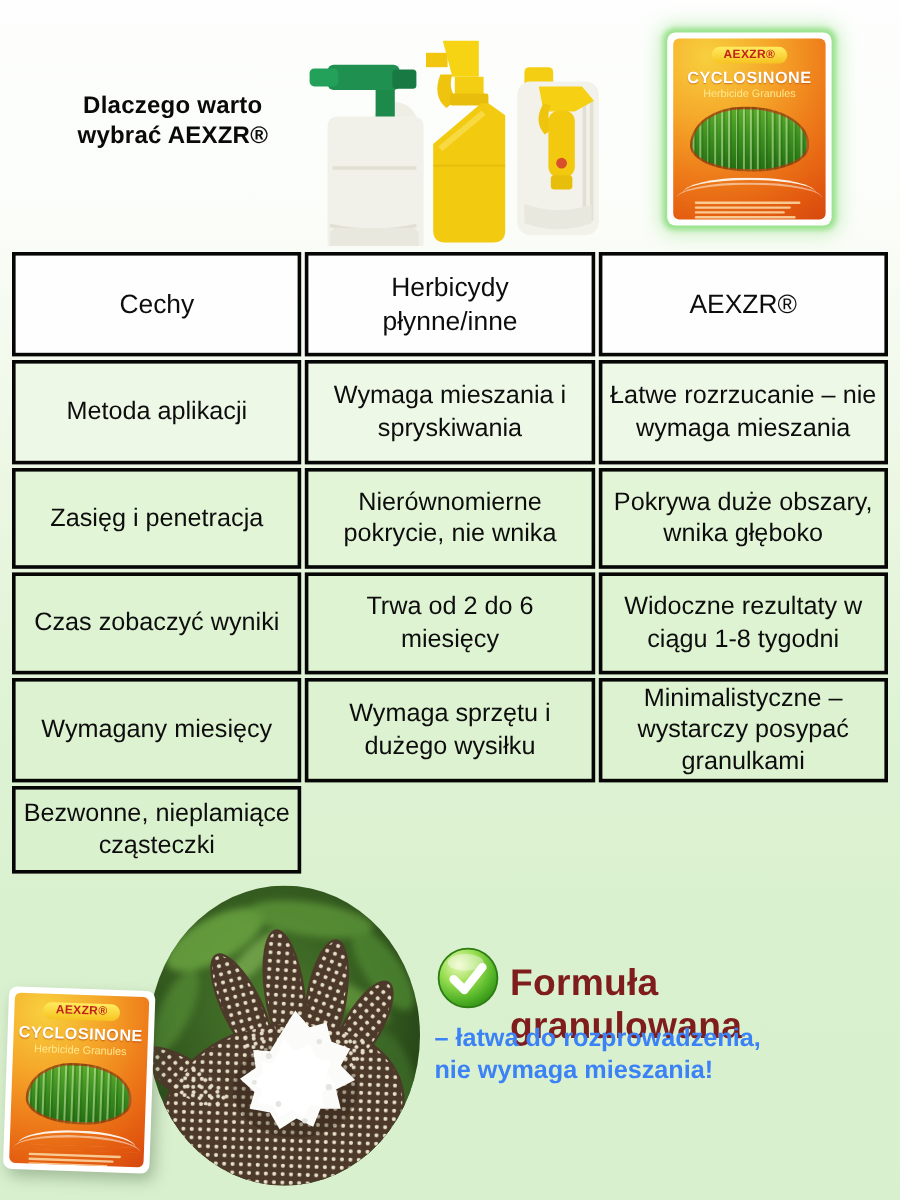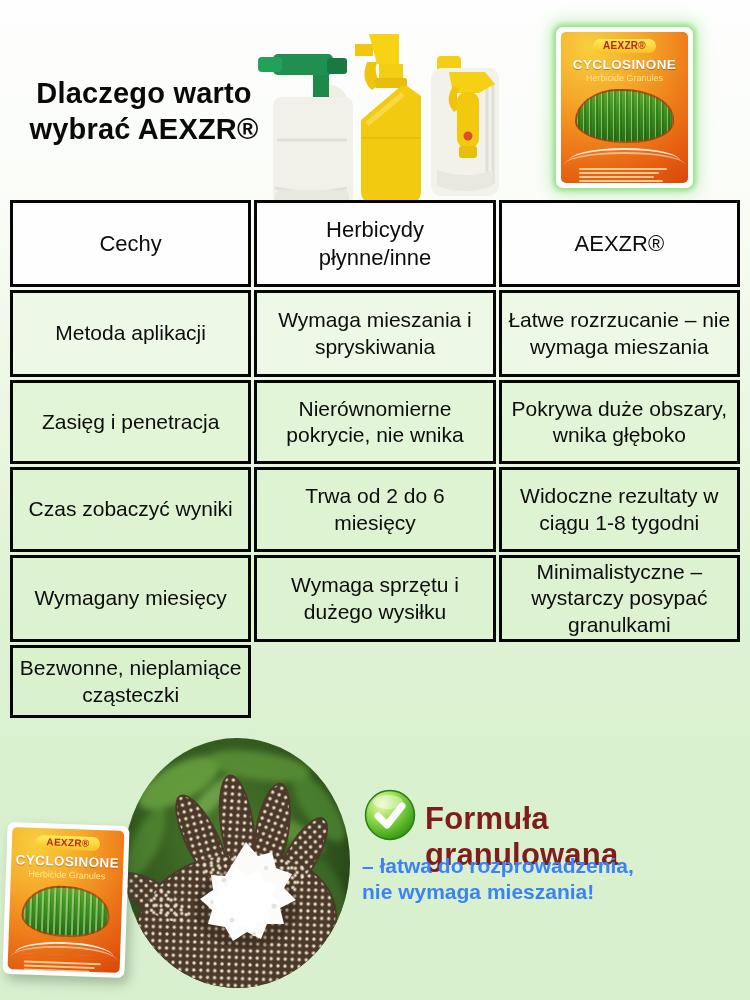--- a/index.html
+++ b/index.html
@@ -6,21 +6,21 @@
   body{
     font-family:"Liberation Sans","DejaVu Sans",sans-serif;
     background:linear-gradient(180deg,#fdfefd 0%,#fbfdf9 18%,#ecf7e3 40%,#dff3d5 58%,#daf1cf 75%,#d9f0cf 100%);
     position:relative;color:#0e0e0e;
   }
   .page{position:absolute;inset:0;width:750px;height:1000px;}
 
   
   .headline{
     position:absolute;left:8px;top:76px;width:272px;
-    font-size:29px;font-weight:bold;line-height:1.24;color:#0a0a0a;
+    font-size:20px;font-weight:bold;line-height:1.24;color:#0a0a0a;
     text-align:center;white-space:pre-line;letter-spacing:.2px;
   }
 
   
   .bottles{position:absolute;left:255px;top:20px;width:250px;height:185px;}
 
   
   .packet{position:absolute;background:#fff;border-radius:7px;padding:5px;box-sizing:border-box;}
   .packet--top{left:556px;top:27px;width:137px;height:161px;
     box-shadow:0 0 4px 3px rgba(150,226,137,.95),0 0 14px 7px rgba(150,226,137,.45);}
@@ -49,21 +49,21 @@
   }
   .packet-arcs{width:100%;margin-top:5px;display:flex;flex-direction:column;align-items:center;flex:0 0 auto;}
   .arc{width:88%;height:11px;border-style:solid;border-width:2px 0 0 0;
     border-color:rgba(255,255,255,.9);border-radius:50% 50% 0 0/100% 100% 0 0;}
   .arc--2{width:95%;margin-top:-9px;opacity:.55;}
   .packet-lines{width:72%;margin-top:1px;flex:0 0 auto;}
   .packet-line{height:2px;background:rgba(255,238,190,.75);border-radius:1px;margin:2px 0;}
 
   
   .cmp-table{
-    position:absolute;left:10px;top:200px;width:730px;
+    position:absolute;left:10px;top:210px;width:730px;
     display:grid;grid-template-columns:1fr 1fr 1fr;
     grid-template-rows:87px 87px 84px 85px 87px 73px;gap:3px;
   }
   .cell{
     border:3px solid #060606;box-sizing:border-box;
     display:flex;align-items:center;justify-content:center;
     text-align:center;white-space:pre-line;
     font-size:21px;line-height:1.25;color:#0d0d0d;padding:2px 6px;
   }
   .cell--head{font-size:22px;}

